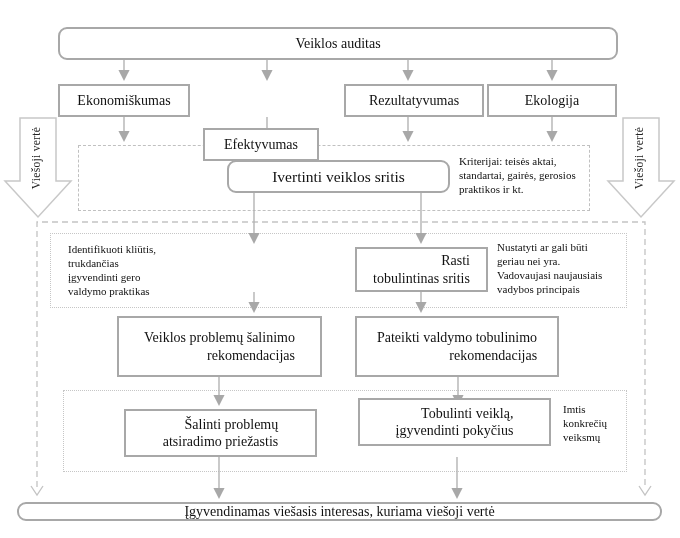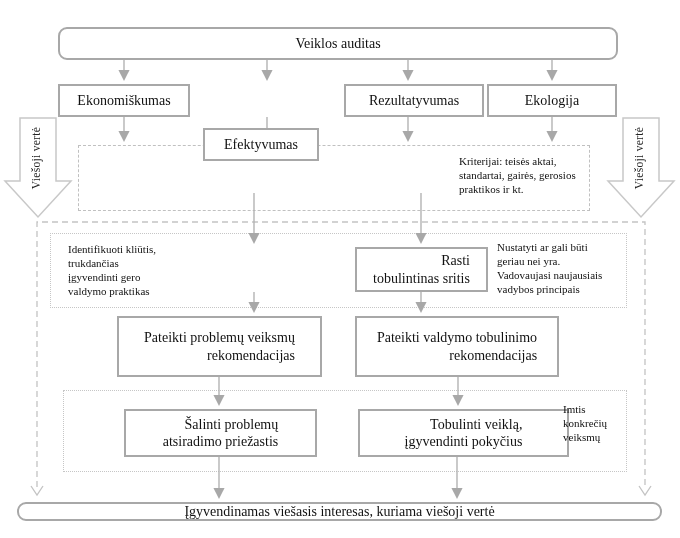--- a/index.html
+++ b/index.html
@@ -42,21 +42,21 @@
   #note-criteria{left:459px;top:154px;width:140px;}
   #dotA{left:50px;top:233px;width:577px;height:75px;}
   #note-identify{left:68px;top:242px;width:126px;}
   #box-problems{left:188px;top:247px;width:134px;height:45px;}
   #box-improvable{left:355px;top:247px;width:133px;height:45px;}
   #note-determine{left:497px;top:240px;width:130px;}
   #box-rec-problem{left:117px;top:316px;width:205px;height:61px;}
   #box-rec-mgmt{left:355px;top:316px;width:204px;height:61px;}
   #dotB{left:63px;top:390px;width:564px;height:82px;}
   #box-eliminate{left:124px;top:409px;width:193px;height:48px;}
-  #box-improve{left:358px;top:409px;width:211px;height:48px;}
+  #box-improve{left:358px;top:398px;width:193px;height:48px;}
   #note-action{left:563px;top:402px;width:78px;}
   #box-outcome{left:17px;top:502px;width:645px;height:19px;}
   #pv-left{left:-4px;top:150px;}
   #pv-right{left:599px;top:150px;}
 </style>
 </head>
 <body>
 
 <div id="stage">
 
@@ -112,36 +112,37 @@
   <div class="pv-label" id="pv-left">Viešoji vertė</div>
   <div class="pv-label" id="pv-right">Viešoji vertė</div>
 
   <div class="box rounded" id="box-title">Veiklos auditas</div>
 
   <div class="box" id="box-econ">Ekonomiškumas</div>
   <div class="box" id="box-eff">Efektyvumas</div>
   <div class="box" id="box-result">Rezultatyvumas</div>
   <div class="box" id="box-eco">Ekologija</div>
 
+  <div class="box rounded" id="box-evaluate">Ivertinti veiklos sritis</div>
   <div class="note" id="note-criteria">Kriterijai: teisės aktai,
 standartai, gairės, gerosios
 praktikos ir kt.</div>
 
   <div class="note" id="note-identify">Identifikuoti kliūtis,
 trukdančias
 įgyvendinti gero
 valdymo praktikas</div>
   <div class="box" id="box-improvable">Rasti
 tobulintinas sritis</div>
   <div class="note" id="note-determine">Nustatyti ar gali būti
 geriau nei yra.
 Vadovaujasi naujausiais
 vadybos principais</div>
 
-  <div class="box" id="box-rec-problem">Pateikti problemų veiksmų
+  <div class="box" id="box-rec-problem">Veiklos problemų šalinimo
 rekomendacijas</div>
   <div class="box" id="box-rec-mgmt">Pateikti valdymo tobulinimo
 rekomendacijas</div>
 
   <div class="box" id="box-eliminate">Šalinti problemų
 atsiradimo priežastis</div>
   <div class="box" id="box-improve">Tobulinti veiklą,
 įgyvendinti pokyčius</div>
   <div class="note" id="note-action">Imtis
 konkrečių

